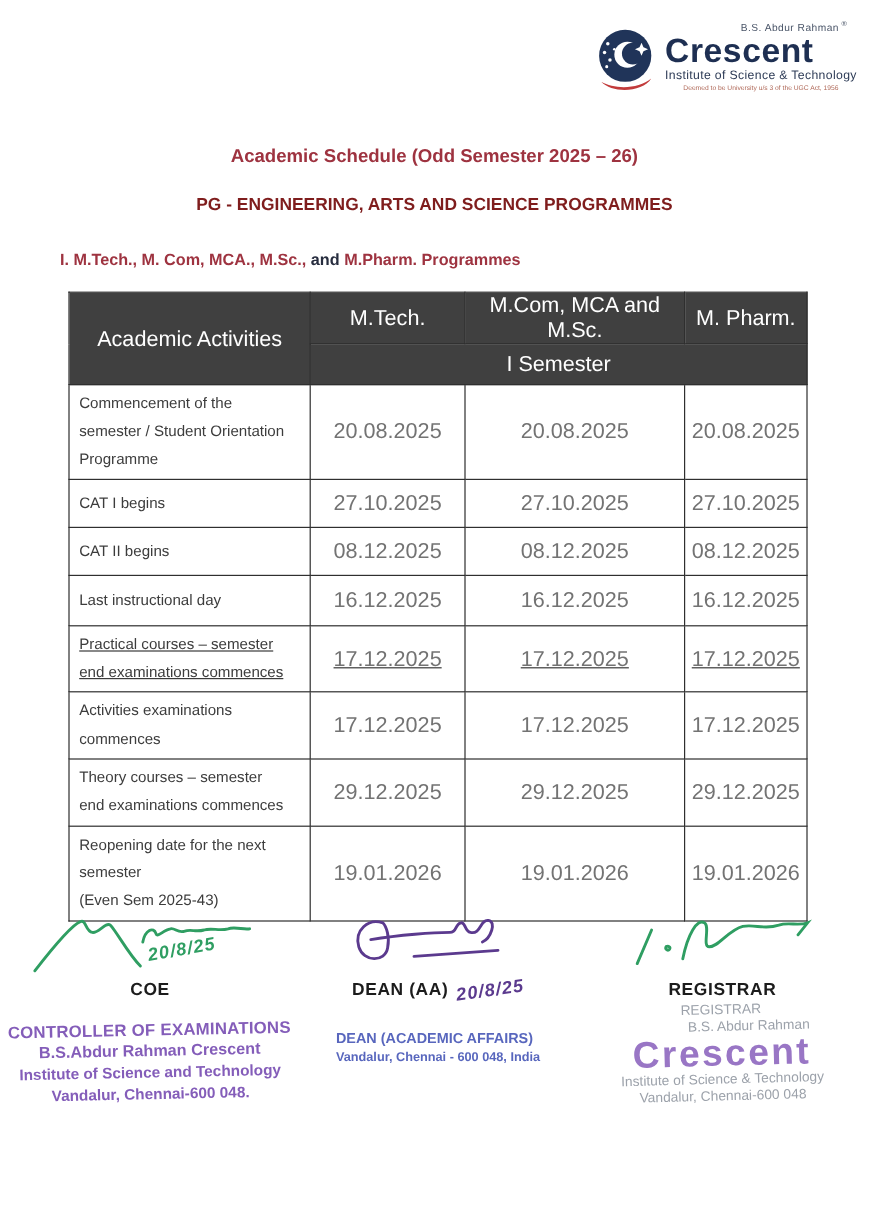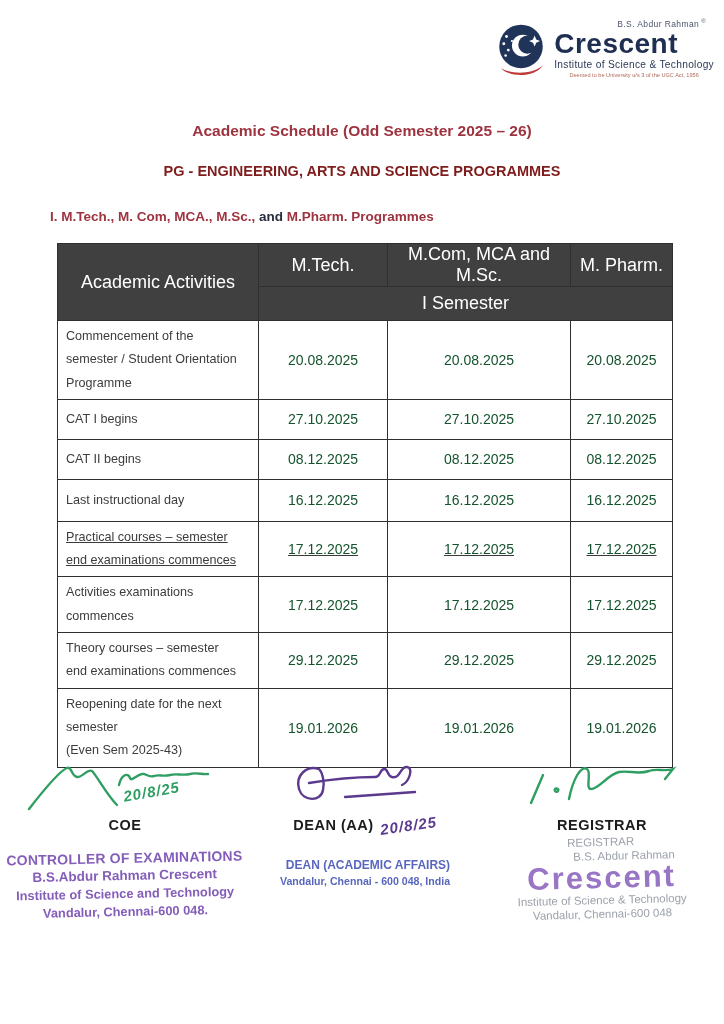--- a/index.html
+++ b/index.html
@@ -48,21 +48,21 @@
     background: #404040; color: #ffffff; font-weight: normal; font-size: 18px;
     text-align: center; vertical-align: middle;
   }
   tr.hdr-top { height: 40px; }
   tr.hdr-sem { height: 34px; }
   td.activity {
     font-size: 12.6px; color: #3c3c3c; text-align: left; vertical-align: middle;
     padding: 4px 6px 4px 8px; line-height: 1.85; white-space: pre-line;
   }
   td.date {
-    font-size: 14px; color: #14532d; text-align: center; vertical-align: middle;
+    font-size: 18px; color: #737373; text-align: center; vertical-align: middle;
   }
   tr.r0 { height: 73px; } tr.r1 { height: 40px; } tr.r2 { height: 40px; }
   tr.r3 { height: 42px; } tr.r4 { height: 50px; text-decoration: underline; } tr.r5 { height: 50px; }
   tr.r6 { height: 48px; } tr.r7 { height: 72px; }
 
   
   .sig-row { position: absolute; top: 755px; left: 0; width: 724px; display: flex; }
   .sig-col { position: relative; display: flex; flex-direction: column; align-items: center; }
   .sig-col.c1 { width: 250px; }
   .sig-col.c2 { width: 230px; }
@@ -80,21 +80,21 @@
   
   .stamp-coe {
     margin-top: 16px; text-align: center; color: #7a50b4; transform: rotate(-1.2deg);
     font-weight: bold; line-height: 18px; opacity: .92;
   }
   .stamp-coe .l0 { font-size: 14px; letter-spacing: .2px; }
   .stamp-coe .l1 { font-size: 13.5px; }
   .stamp-coe .l2 { font-size: 12.8px; }
   .stamp-coe .l3 { font-size: 12.8px; }
   .stamp-dean {
-    margin-top: 24px; text-align: right; color: #4a5ab8; line-height: 15.5px; opacity: .92;
+    margin-top: 24px; text-align: left; color: #4a5ab8; line-height: 15.5px; opacity: .92;
   }
   .stamp-dean .l0 { font-size: 12px; font-weight: bold; }
   .stamp-dean .l1, .stamp-dean .l2, .stamp-dean .l3 { font-size: 10.6px; font-weight: bold; }
   .stamp-reg { margin-top: 2px; text-align: center; transform: rotate(-1.5deg); opacity: .95; }
   .stamp-reg .gline { color: #979da6; font-size: 11.5px; line-height: 14px; }
   .stamp-reg .gline.shift { margin-left: 46px; }
   .stamp-reg .big {
     color: #8055b8; font-size: 31px; font-weight: bold; letter-spacing: 2px;
     line-height: 30px; opacity: .85;
   }

